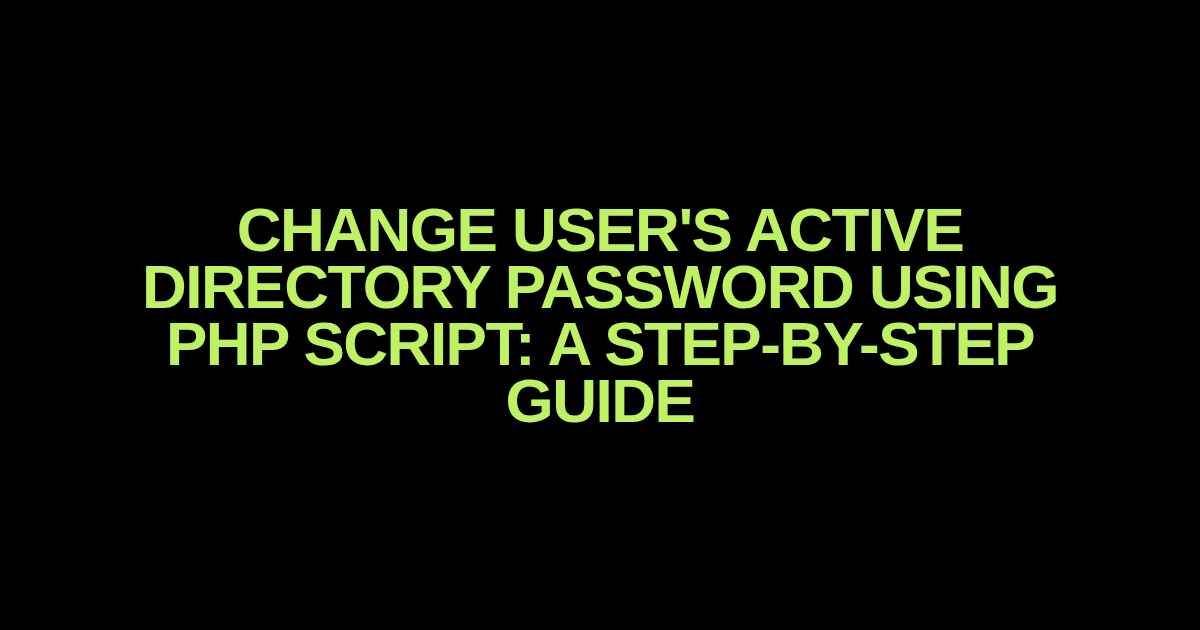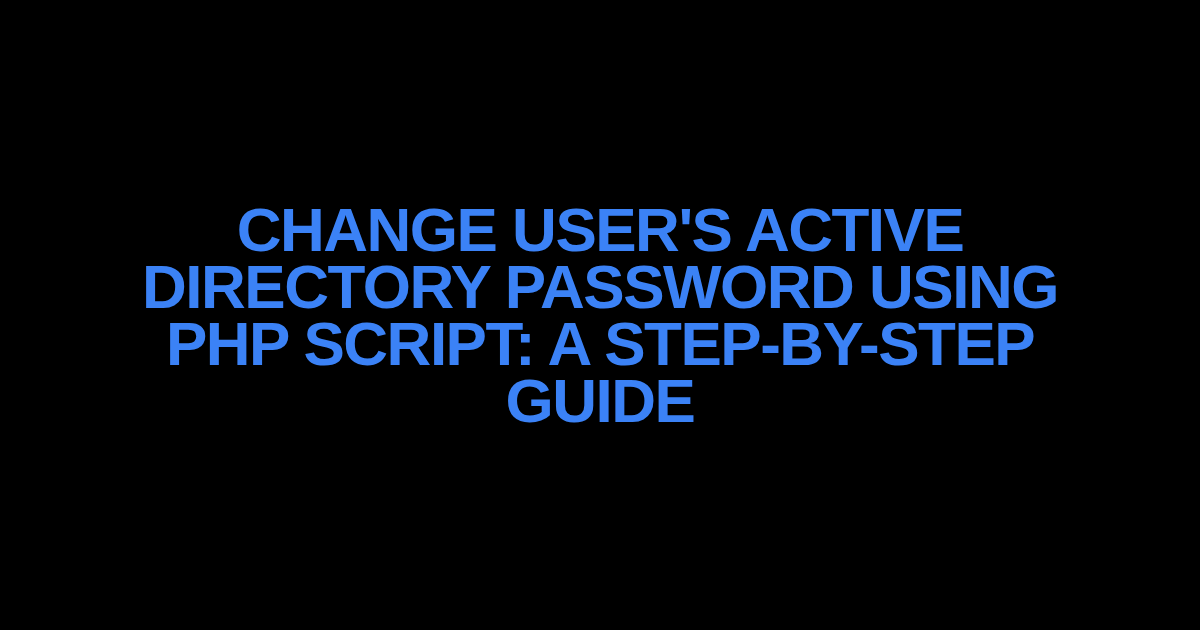--- a/index.html
+++ b/index.html
@@ -19,21 +19,21 @@
     .title-container {
       width: 100%;
       padding: 0 140px;
       text-align: center;
     }
     .title {
       font-family: 'Arial Black', 'Helvetica Neue', Impact, sans-serif;
       font-weight: 900;
       font-size: 62px;
       line-height: 0.92;
-      color: #3b82f6;
+      color: #bef264;
       text-transform: uppercase;
       letter-spacing: -1.5px;
       font-stretch: condensed;
     }
   </style>
 </head>
 <body>
 
 <div class="title-container">
   <h1 class="title">CHANGE USER'S ACTIVE DIRECTORY PASSWORD USING PHP SCRIPT: A STEP-BY-STEP GUIDE</h1>

